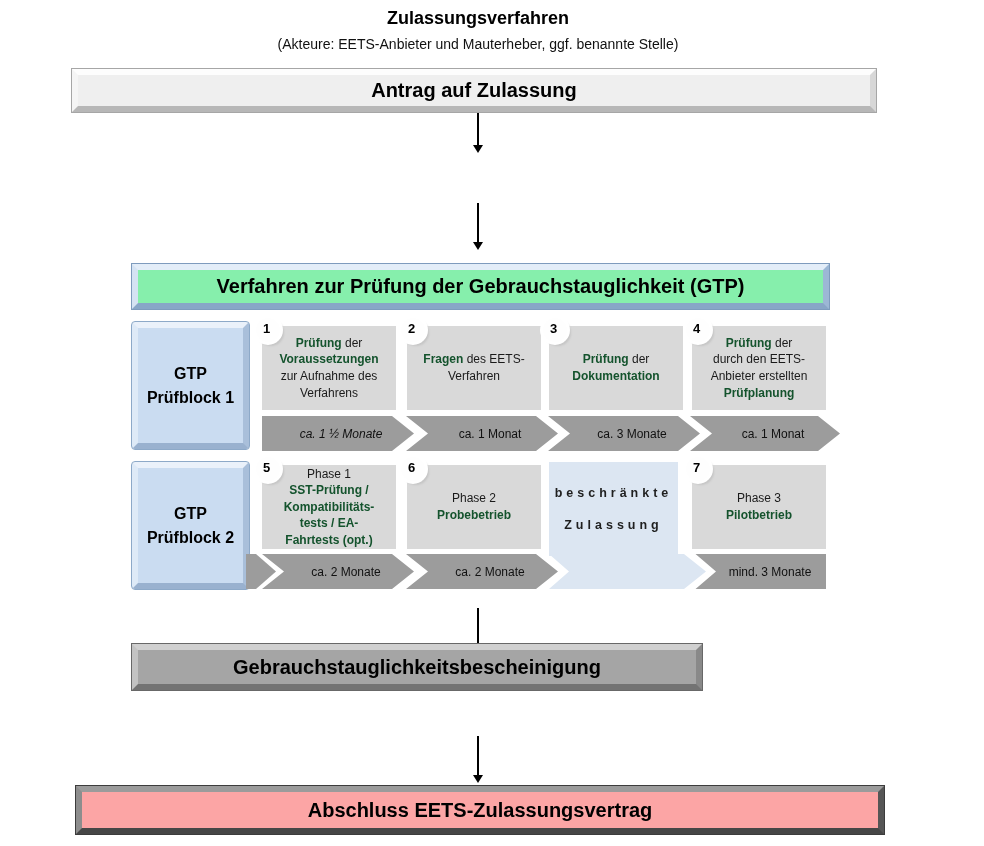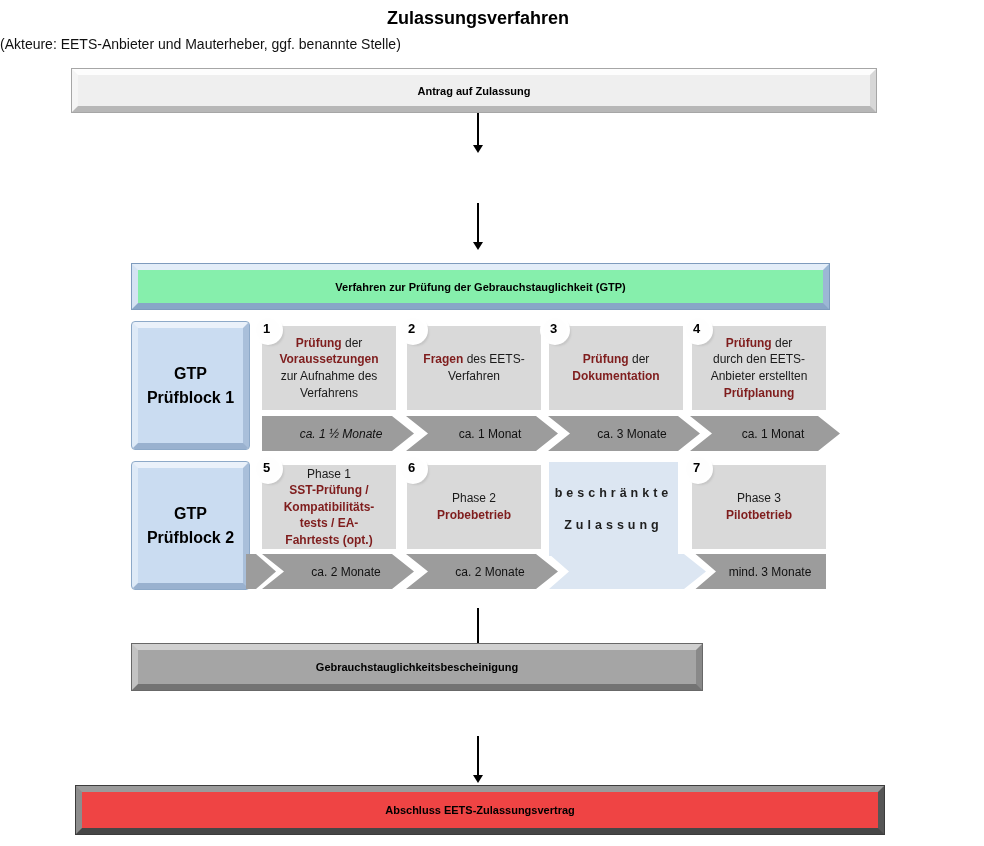--- a/index.html
+++ b/index.html
@@ -2,55 +2,55 @@
 <html lang="de"><head>
 <meta charset="utf-8">
 <style>
   html,body{margin:0;padding:0;background:#fff;}
   .stage{
     position:relative;width:984px;height:846px;background:#fff;overflow:hidden;
     font-family:"Liberation Sans","DejaVu Sans",sans-serif;color:#000;
   }
   .abs{position:absolute;}
   .title{left:0;top:8px;width:956px;text-align:center;font-size:18px;font-weight:bold;}
-  .subtitle{left:0;top:36px;width:956px;font-size:14px;color:#111;}
+  .subtitle{left:0;top:36px;width:956px;text-align:center;font-size:14px;color:#111;}
 
   
   .bar{
     display:flex;align-items:center;justify-content:center;
-    font-size:11px;font-weight:bold;text-align:center;
+    font-size:20px;font-weight:bold;text-align:center;
     border-style:solid;border-width:6px;box-sizing:border-box;
   }
   .bar-light{background:#efefef;border-top-color:#fdfdfd;border-left-color:#f5f5f5;
     border-right-color:#d7d7d7;border-bottom-color:#b7b7b7;outline:1px solid #a6a6a6;}
   .bar-mid{background:#c9c9c9;border-top-color:#ededed;border-left-color:#e0e0e0;
     border-right-color:#b2b2b2;border-bottom-color:#989898;outline:1px solid #8d8d8d;}
   .bar-blue{background:#86efac;border-top-color:#e3edf8;border-left-color:#d5e3f3;
     border-right-color:#9cb7d5;border-bottom-color:#88a6c7;outline:1px solid #7e9bbd;}
   .bar-dark{background:#a5a5a5;border-top-color:#d0d0d0;border-left-color:#c3c3c3;
     border-right-color:#898989;border-bottom-color:#737373;outline:1px solid #686868;}
-  .bar-darkest{background:#ef4444;border-top-color:#9b9b9b;border-left-color:#8d8d8d;
+  .bar-darkest{background:#fca5a5;border-top-color:#9b9b9b;border-left-color:#8d8d8d;
     border-right-color:#565656;border-bottom-color:#464646;outline:1px solid #3c3c3c;color:#000;}
 
   .label-blue{
     background:#cadcf1;border-style:solid;border-width:6px;box-sizing:border-box;
     border-top-color:#eaf1fa;border-left-color:#deeaf7;border-right-color:#a9bfda;
     border-bottom-color:#99b1cf;outline:1px solid #8da9c8;border-radius:3px;
     display:flex;align-items:center;justify-content:center;text-align:center;
     font-size:16px;font-weight:bold;white-space:pre-line;line-height:1.5;
   }
 
   .step{
     background:#d9d9d9;display:flex;align-items:center;justify-content:center;
   }
   .steptext{
     width:100%;text-align:center;font-size:12px;line-height:1.38;color:#1a1a1a;
     white-space:pre-line;padding:2px 3px;
   }
-  .steptext b{color:#7f1d1d;}
+  .steptext b{color:#14532d;}
   .stepnum{
     position:absolute;left:-6px;top:-8px;width:24px;height:24px;border-radius:50%;
     background:#fefefe;display:flex;align-items:center;justify-content:center;
     font-size:13px;font-weight:bold;
     box-shadow:0 0 0 3px #ffffff,3px 3px 2px 1px #c6c6c6;
     padding-right:3px;padding-bottom:3px;box-sizing:border-box;
   }
 
   .strip{left:0;width:984px;height:35px;}
   .chev{

